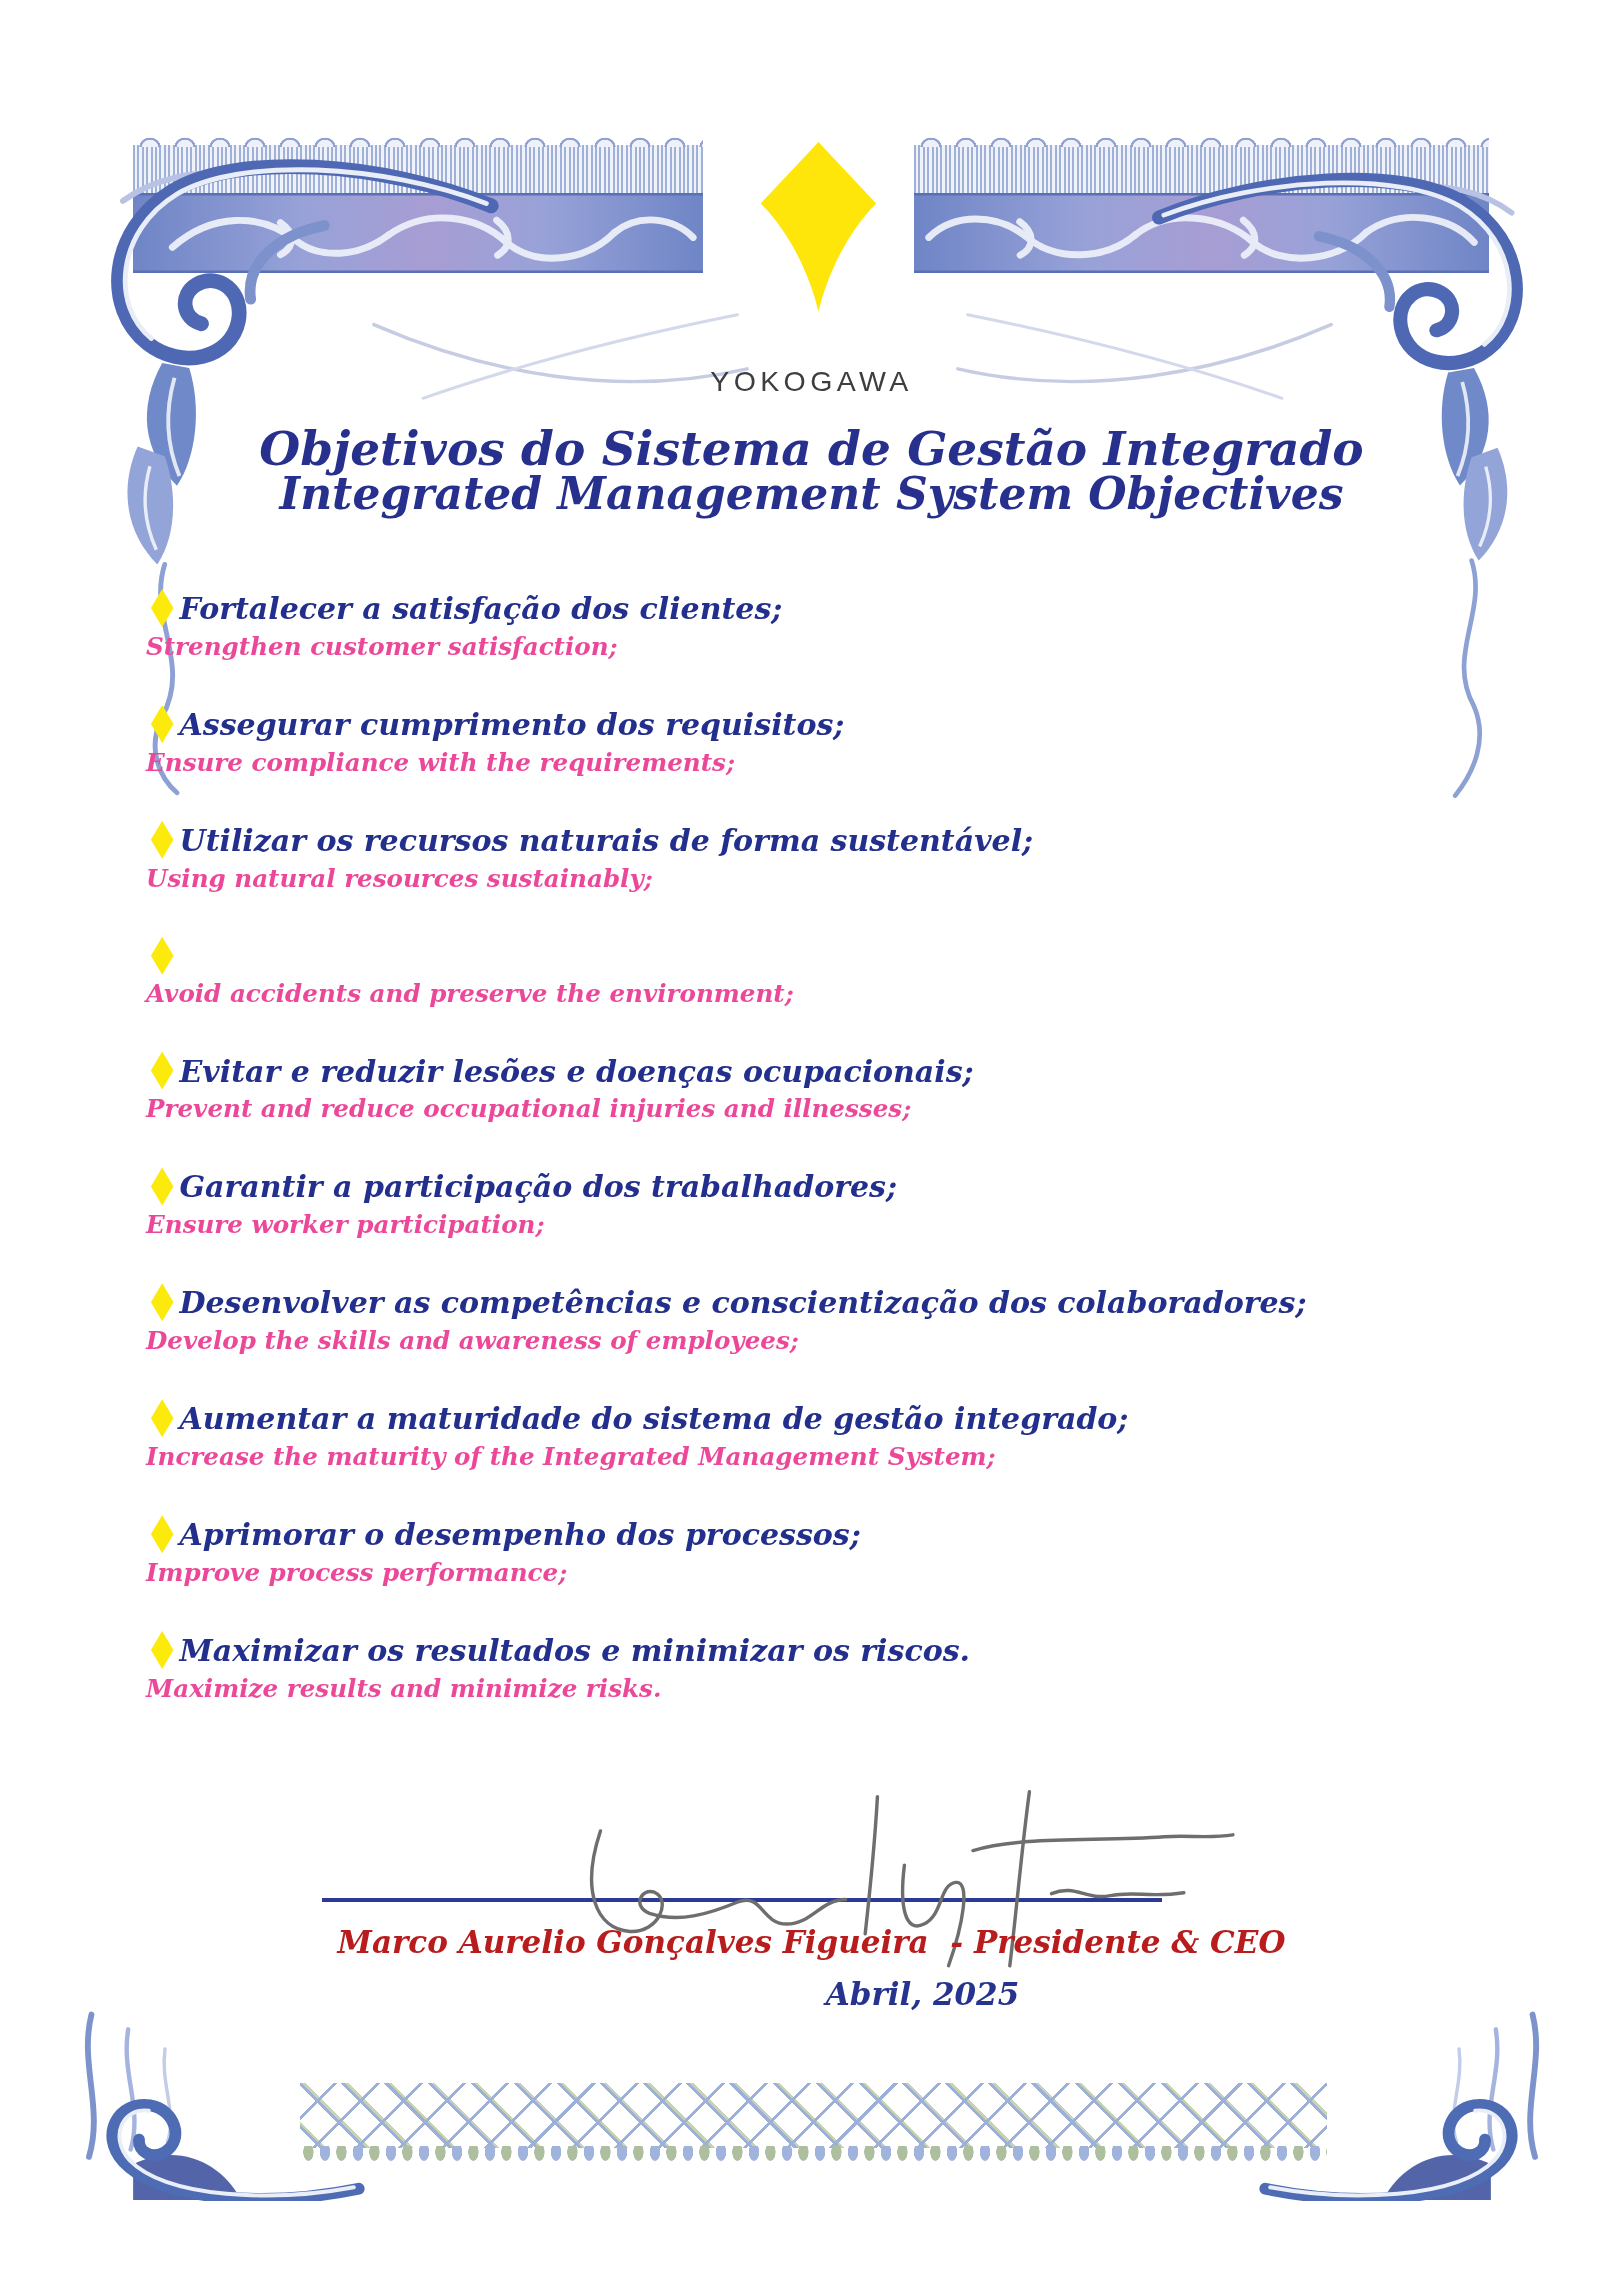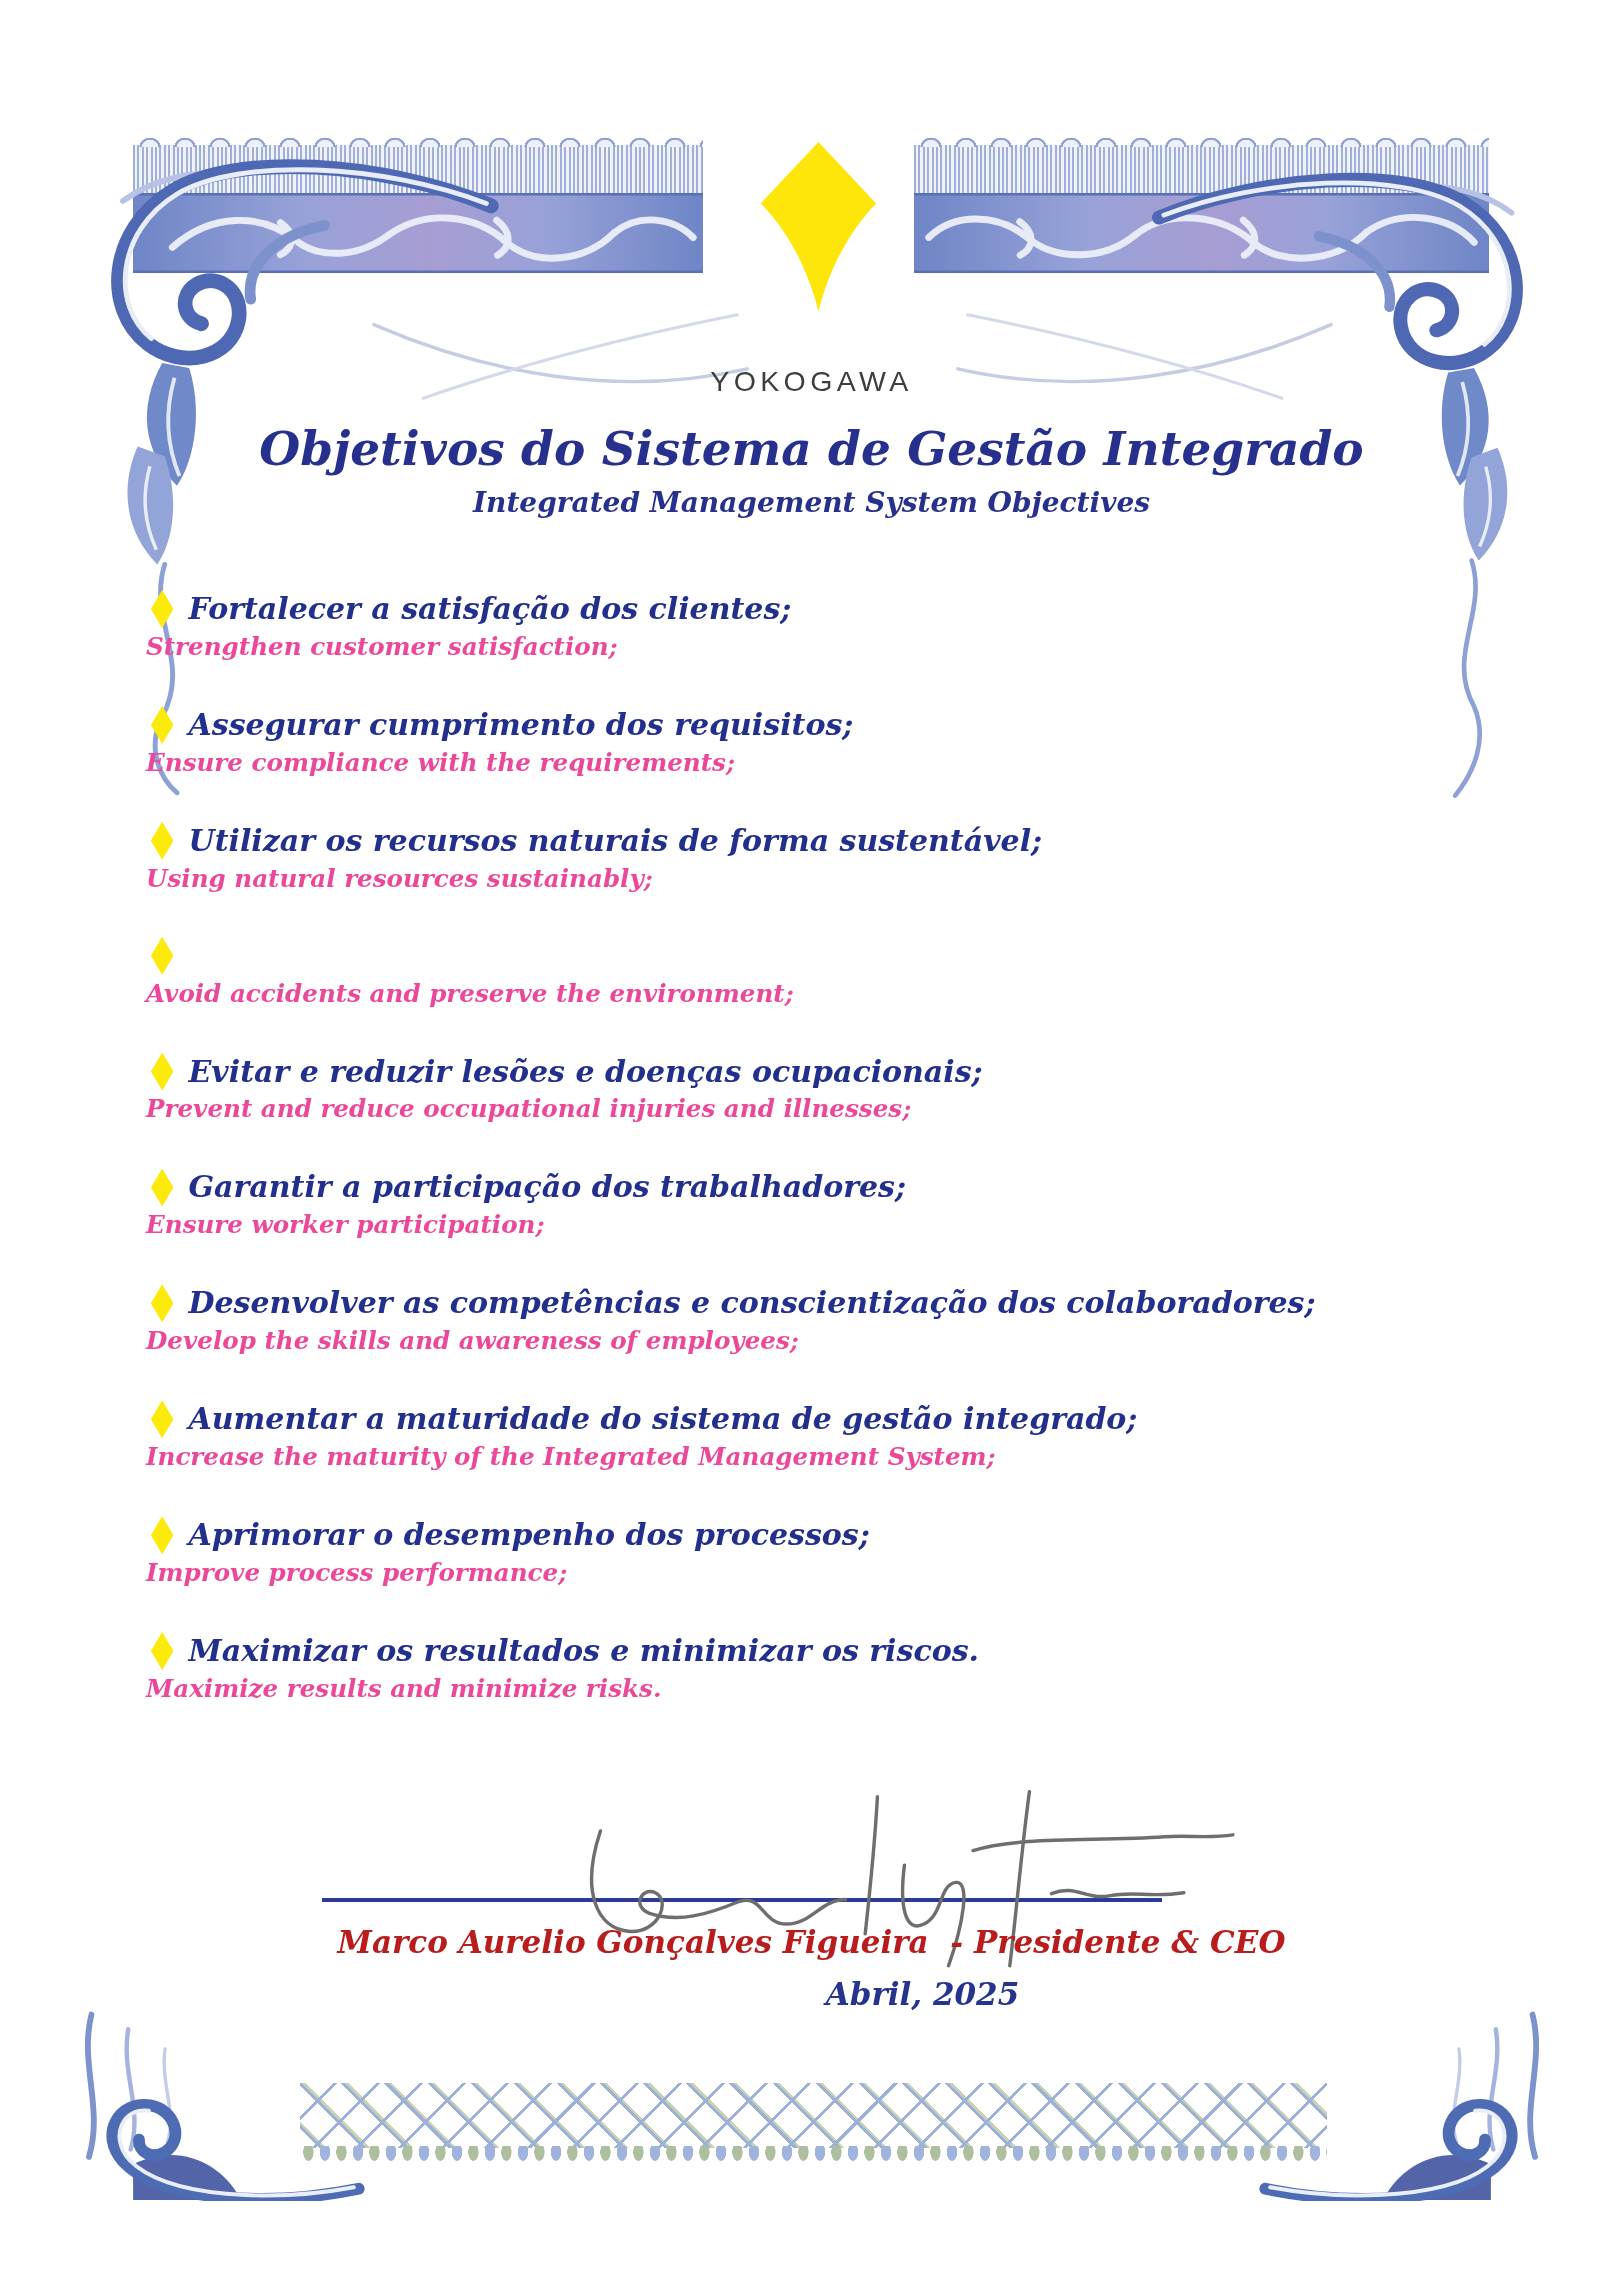--- a/index.html
+++ b/index.html
@@ -58,30 +58,30 @@
     position:absolute; left:0; right:0; top:365px; text-align:center;
     font-family:"Liberation Sans", sans-serif; font-size:28.5px; letter-spacing:4.4px;
     color:#3e3e3e; font-weight:500;
   }
   
   .title-pt {
     position:absolute; left:0; right:0; top:407px; text-align:center; margin:14px;
     font-size:47px; font-style:italic; font-weight:bold; color:#27318d;
   }
   .title-en {
-    position:absolute; left:0; right:0; top:486px; text-align:center; margin:0;
-    font-size:28px; font-style:italic; font-weight:bold; color:#27318d;
+    position:absolute; left:0; right:0; top:468px; text-align:center; margin:0;
+    font-size:44px; font-style:italic; font-weight:bold; color:#27318d;
   }
   
   .objectives {
     position:absolute; left:146px; top:589px; right:108px;
     list-style:none; margin:0; padding:0;
   }
   .obj { margin:0 0 42px 0; }
-  .pt-row { display:flex; align-items:flex-end; gap:15px; }
+  .pt-row { display:flex; align-items:flex-start; gap:6px; }
   .bullet {
     flex:none; width:22.6px; height:38px; margin-left:4.9px;
     background:#fbea0b; clip-path:polygon(50% 0,100% 50%,50% 100%,0 50%);
   }
   .pt {
     font-size:30px; line-height:39px; font-style:italic; font-weight:bold; color:#222f8c;
   }
   .en {
     font-size:24.6px; line-height:32px; margin-top:2.9px;
     font-style:italic; font-weight:bold; color:#ec4899;

